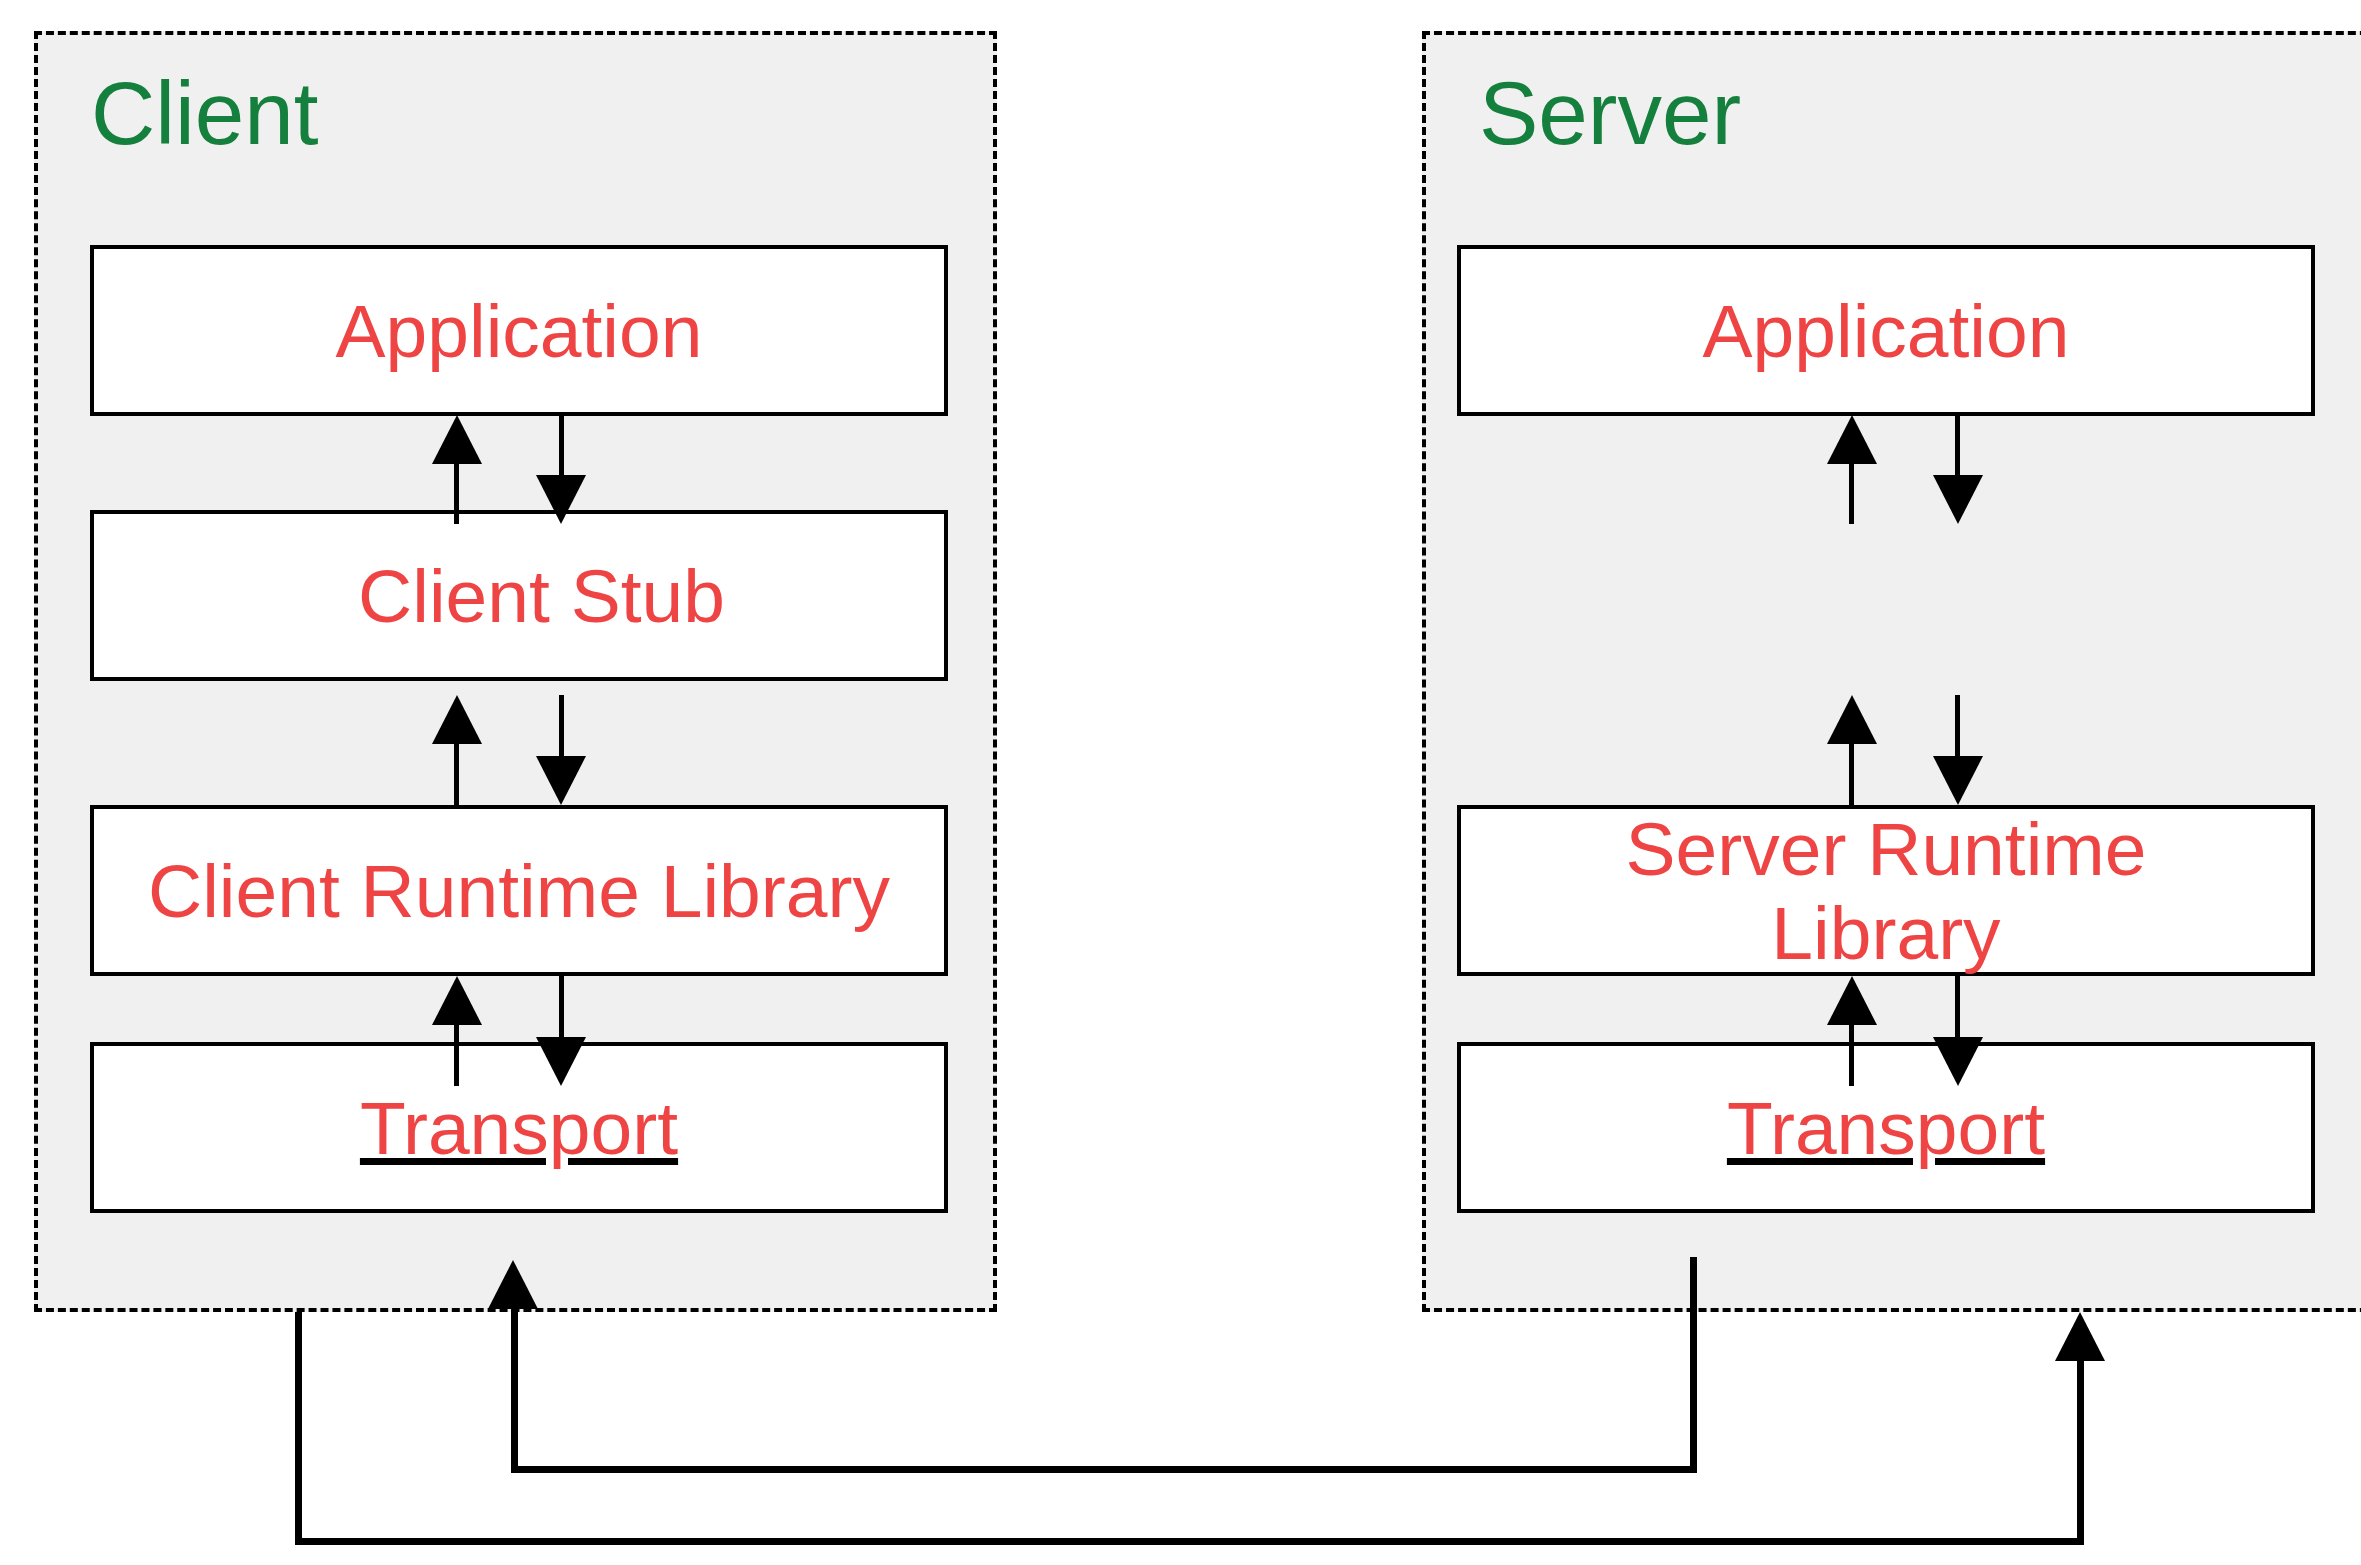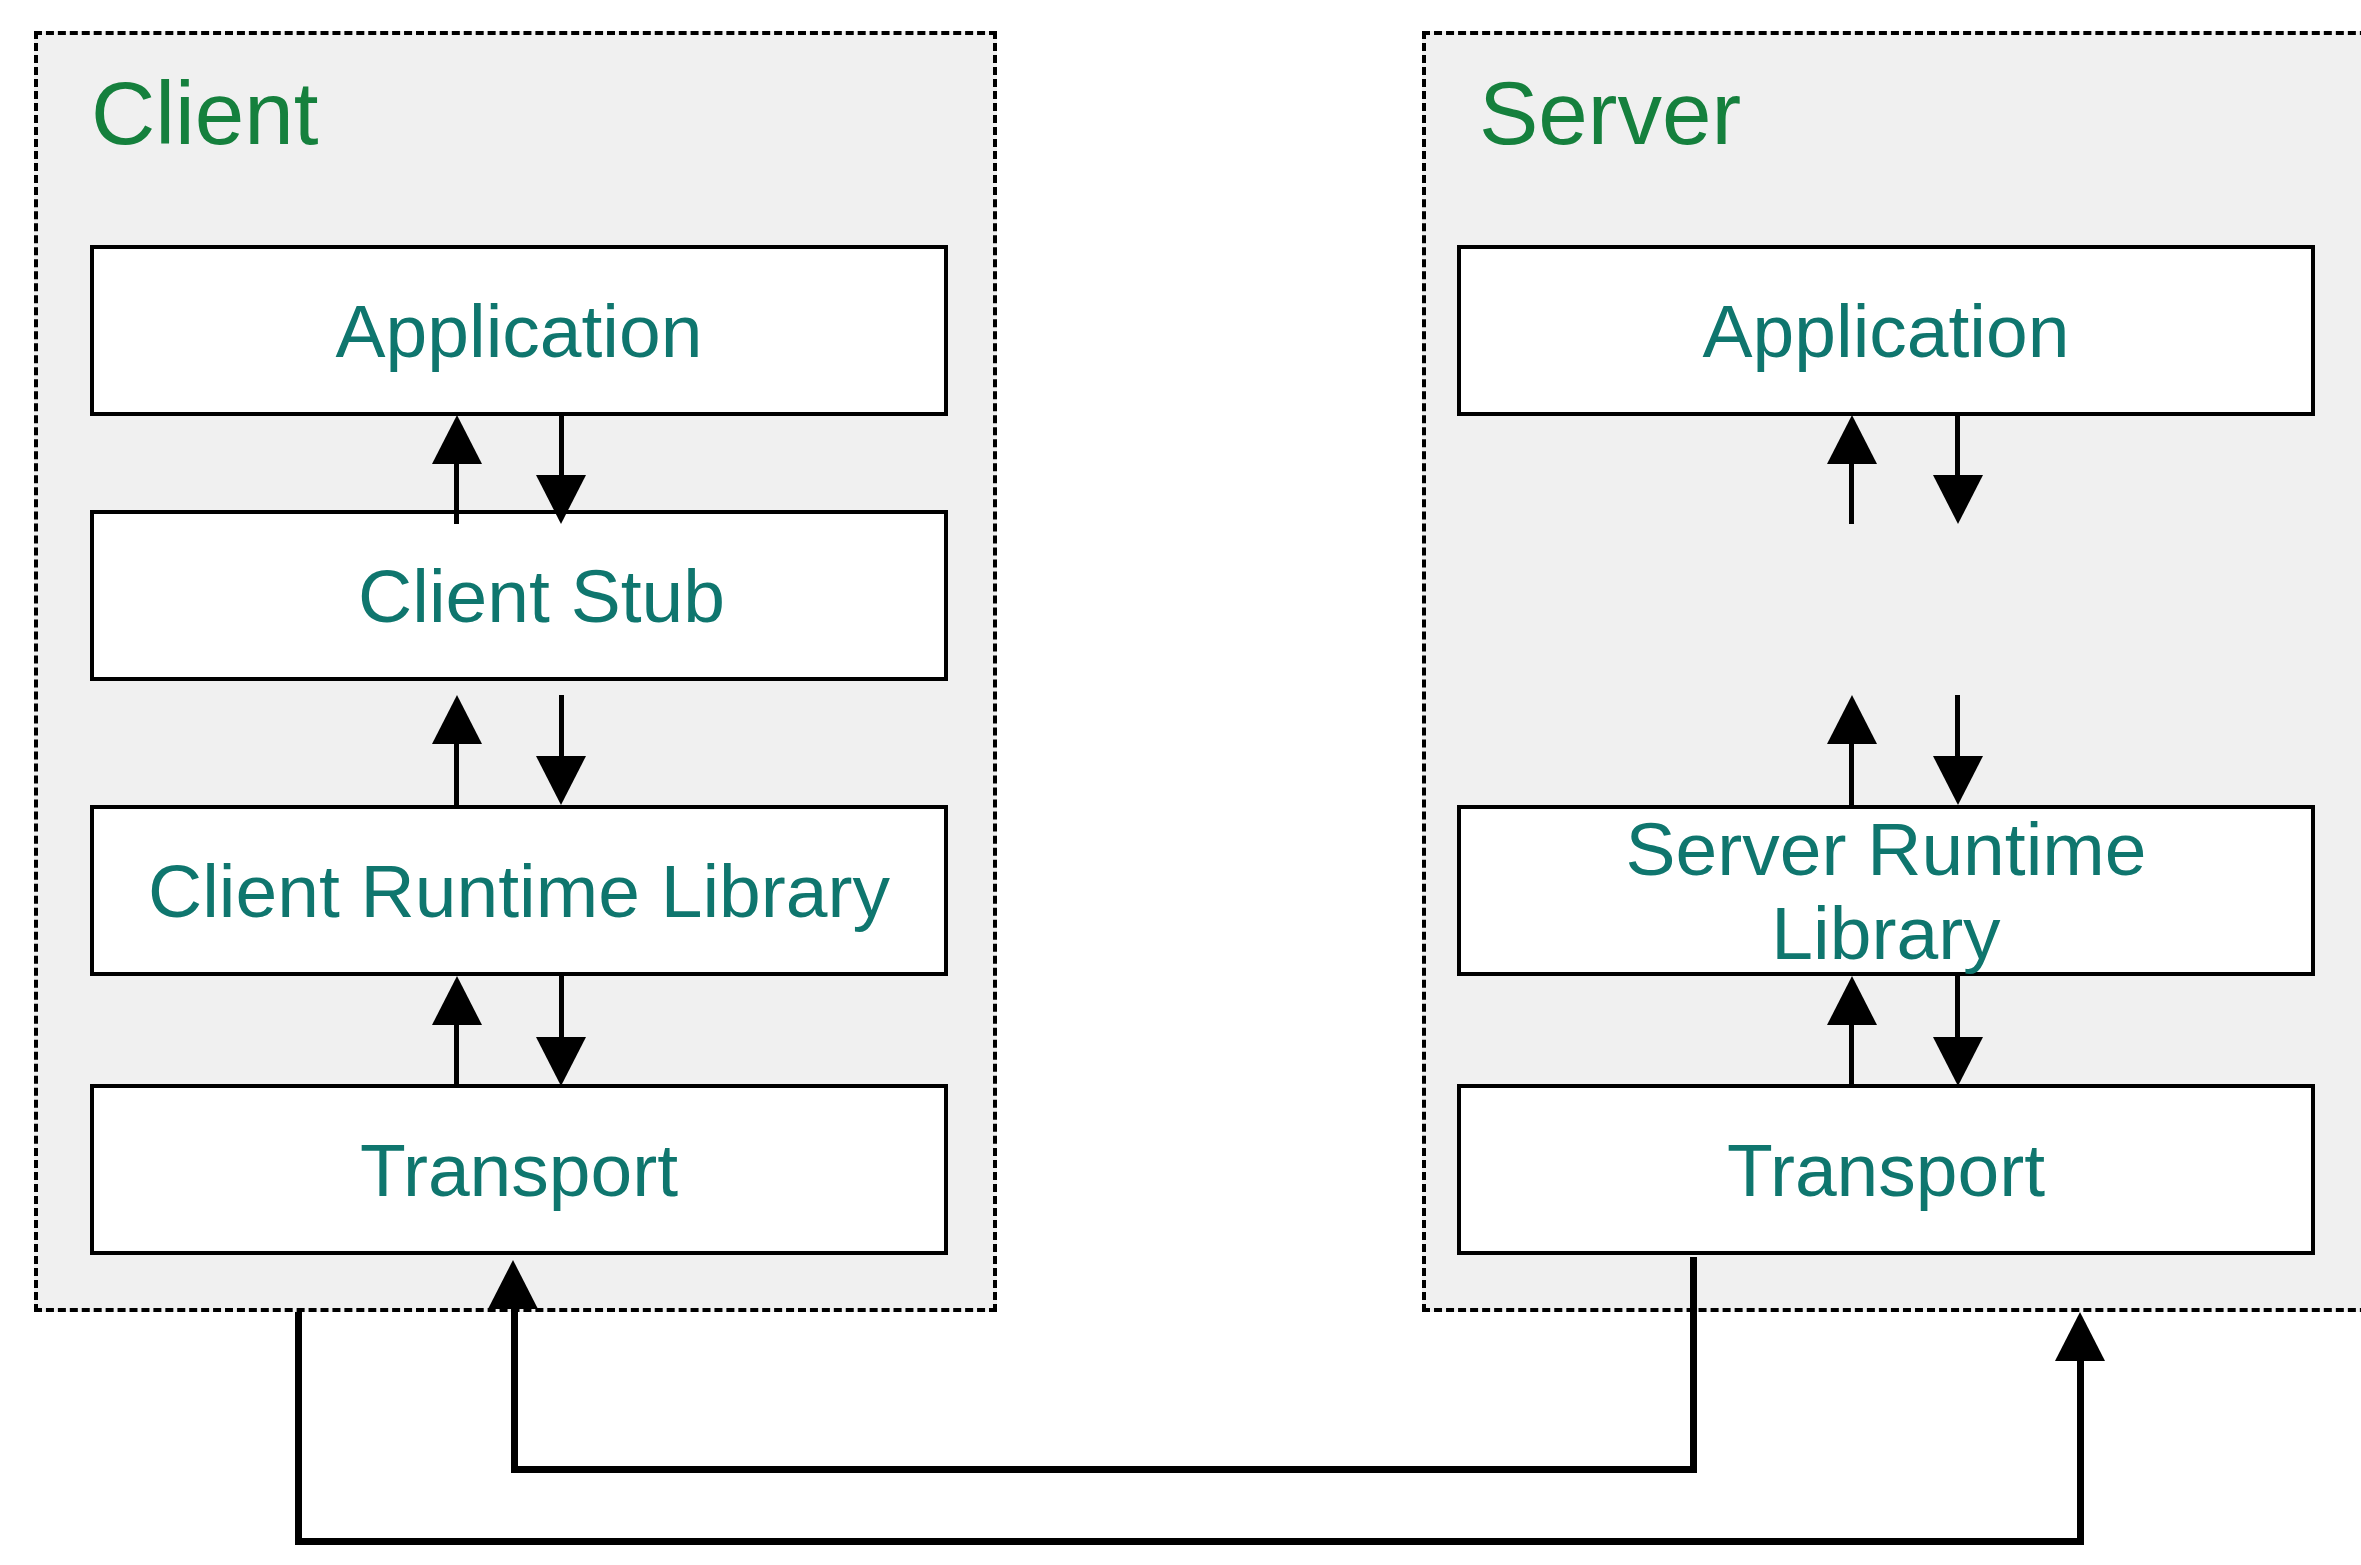--- a/index.html
+++ b/index.html
@@ -45,26 +45,26 @@
     display: flex;
     align-items: center;
     justify-content: center;
     text-align: center;
   }
   .client .node { left: 52px; }
   .server .node { left: 31px; }
   .node.row-0 { top: 210px; }
   .node.row-1 { top: 475px; padding-left: 45px; }
   .node.row-2 { top: 770px; }
-  .node.row-3 { top: 1049px; }
+  .node.row-3 { top: 1007px; text-decoration: underline; }
   .node-label {
     font-size: 75px;
     line-height: 1.12;
     white-space: pre-line;
-    color: #0f766e;
+    color: #ef4444;
   }
   .seg {
     position: absolute;
     background: #000000;
   }
   .shaft-v { width: 4.7px; }
   .tri {
     position: absolute;
     width: 0;
     height: 0;

